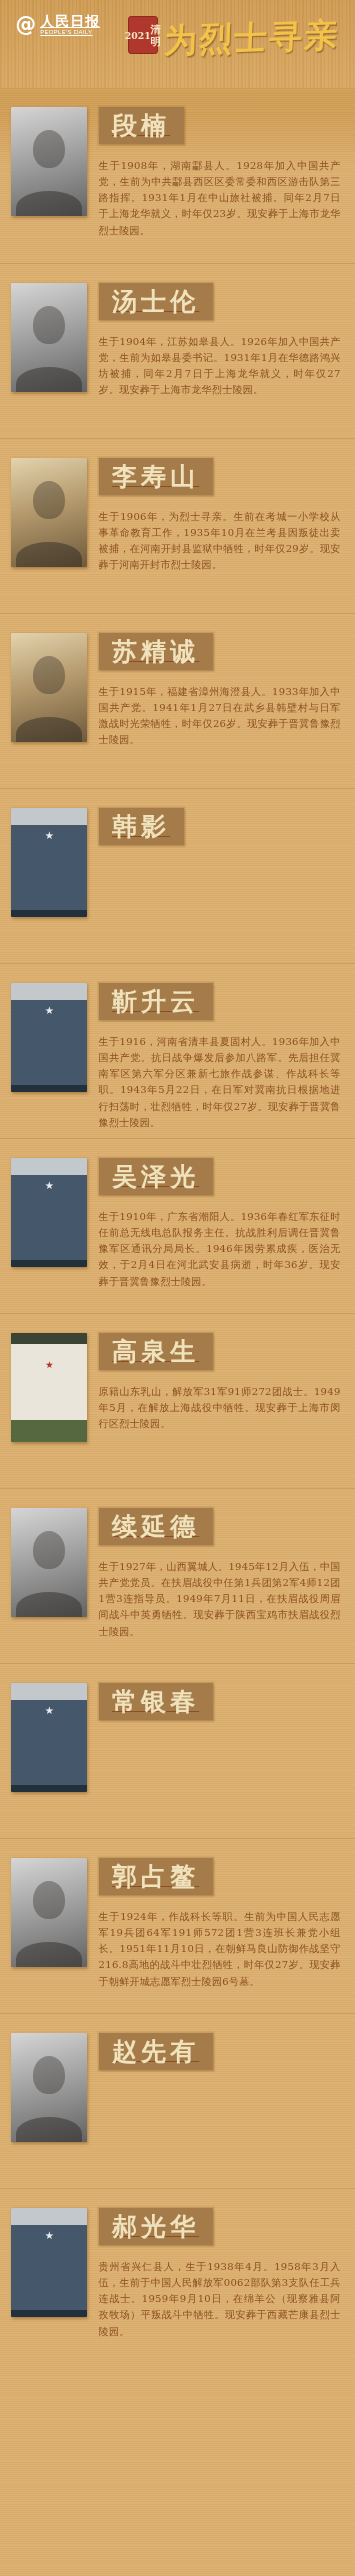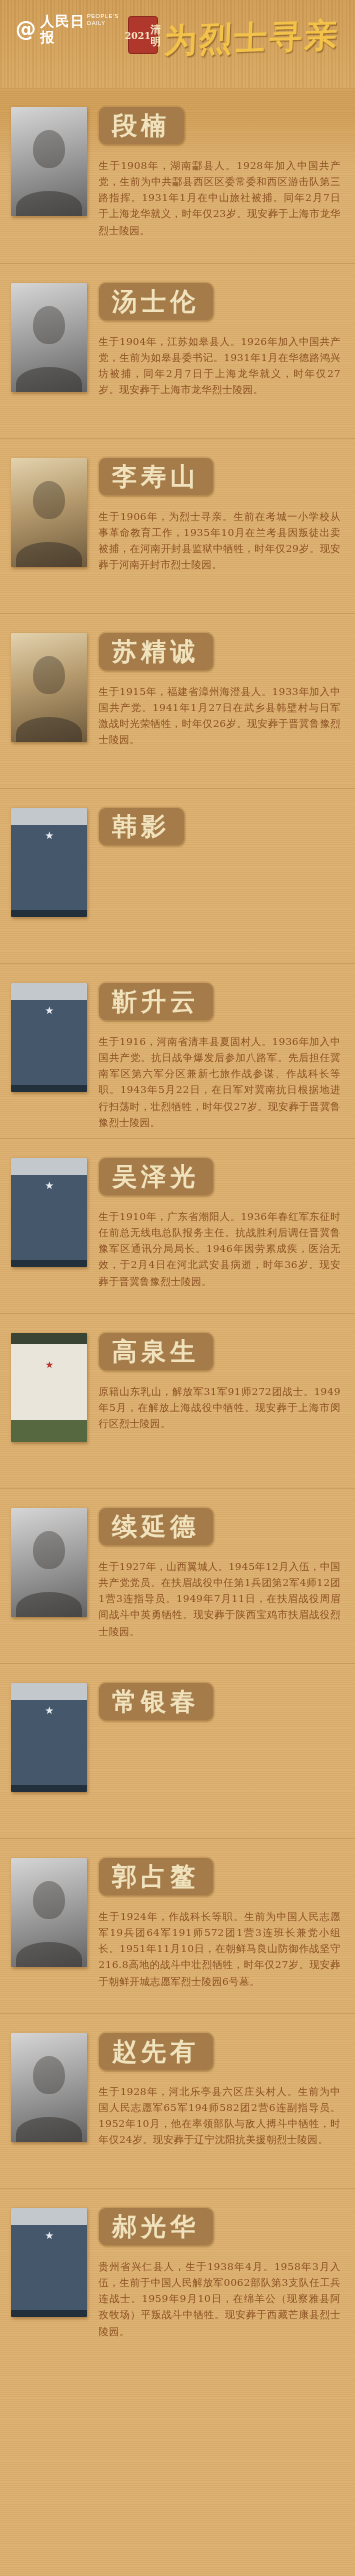--- a/index.html
+++ b/index.html
@@ -28,21 +28,21 @@
     display:flex;justify-content:space-between;align-items:flex-start;
     background:
       repeating-linear-gradient(90deg, rgba(120,70,20,0.06) 0 1.5px, rgba(255,255,255,0.04) 1.5px 3.6px),
       linear-gradient(180deg,#cf9c54,#d8a862);
   }
   .logo{display:flex;align-items:center;gap:4.1px;color:#fff;}
   .logo-at{
     font-size:20.6px;font-weight:bold;line-height:1;
     font-family:"DejaVu Sans",sans-serif;
   }
-  .logo-txt{display:flex;flex-direction:row;line-height:1.15;}
+  .logo-txt{display:flex;flex-direction:column;line-height:1.15;text-decoration:underline;}
   .logo-cn{font-size:14px;font-weight:bold;letter-spacing:1px;}
   .logo-en{font-size:5.7px;letter-spacing:0.5px;}
   .masthead{display:flex;align-items:flex-start;gap:6.2px;margin-top:3.1px;}
   .seal{
     width:30px;height:38px;background:var(--seal-red);
     border:1px solid #8d2a20;border-radius:3.1px;
     display:flex;flex-direction:row;align-items:center;justify-content:center;
     color:#f6e7c6;font-weight:bold;
     font-family:"DejaVu Serif",serif;
   }
@@ -99,24 +99,25 @@
     background:linear-gradient(180deg,#3a4435 0 10%,#e9e5da 10% 80%,#55683f 80%);
   }
   .photo-stone-light .photo-inner::before{
     content:"★";position:absolute;top:24%;left:50%;transform:translateX(-50%);
     color:#b8342a;font-size:9.3px;
   }
   .info{flex:1;min-width:0;}
   .plate{
     display:inline-block;
     background:var(--plate);
-    border-radius:7px;
+    border-radius:0;
     padding:5.2px 13.4px;
     box-shadow:0 0 0 1.5px rgba(165,124,73,0.35), 1px 1.5px 2.1px rgba(90,50,0,0.25);
     margin-bottom:13.4px;
+    text-decoration:underline;
   }
   .plate span{
     font-family:"DejaVu Serif",serif;
     font-size:25px;font-weight:bold;color:var(--plate-text);
     letter-spacing:4.1px;line-height:1.1;white-space:nowrap;
   }
   .bio{
     font-family:"DejaVu Serif",serif;
     font-size:10px;line-height:1.62;
     color:var(--body-text);
@@ -277,21 +278,20 @@
   </article>
 
   <article class="entry">
     <div class="photo photo-portrait-bw">
       <div class="photo-inner"></div>
     </div>
     <div class="info">
       <div class="plate">
         <span>赵先有</span>
       </div>
-      <p class="bio">生于1928年，河北乐亭县六区庄头村人。生前为中国人民志愿军65军194师582团2营6连副指导员。1952年10月，他在率领部队与敌人搏斗中牺牲，时年仅24岁。现安葬于辽宁沈阳抗美援朝烈士陵园。</p>
     </div>
   </article>
 
   <article class="entry">
     <div class="photo photo-stone-dark">
       <div class="photo-inner"></div>
     </div>
     <div class="info">
       <div class="plate">
         <span>郝光华</span>

